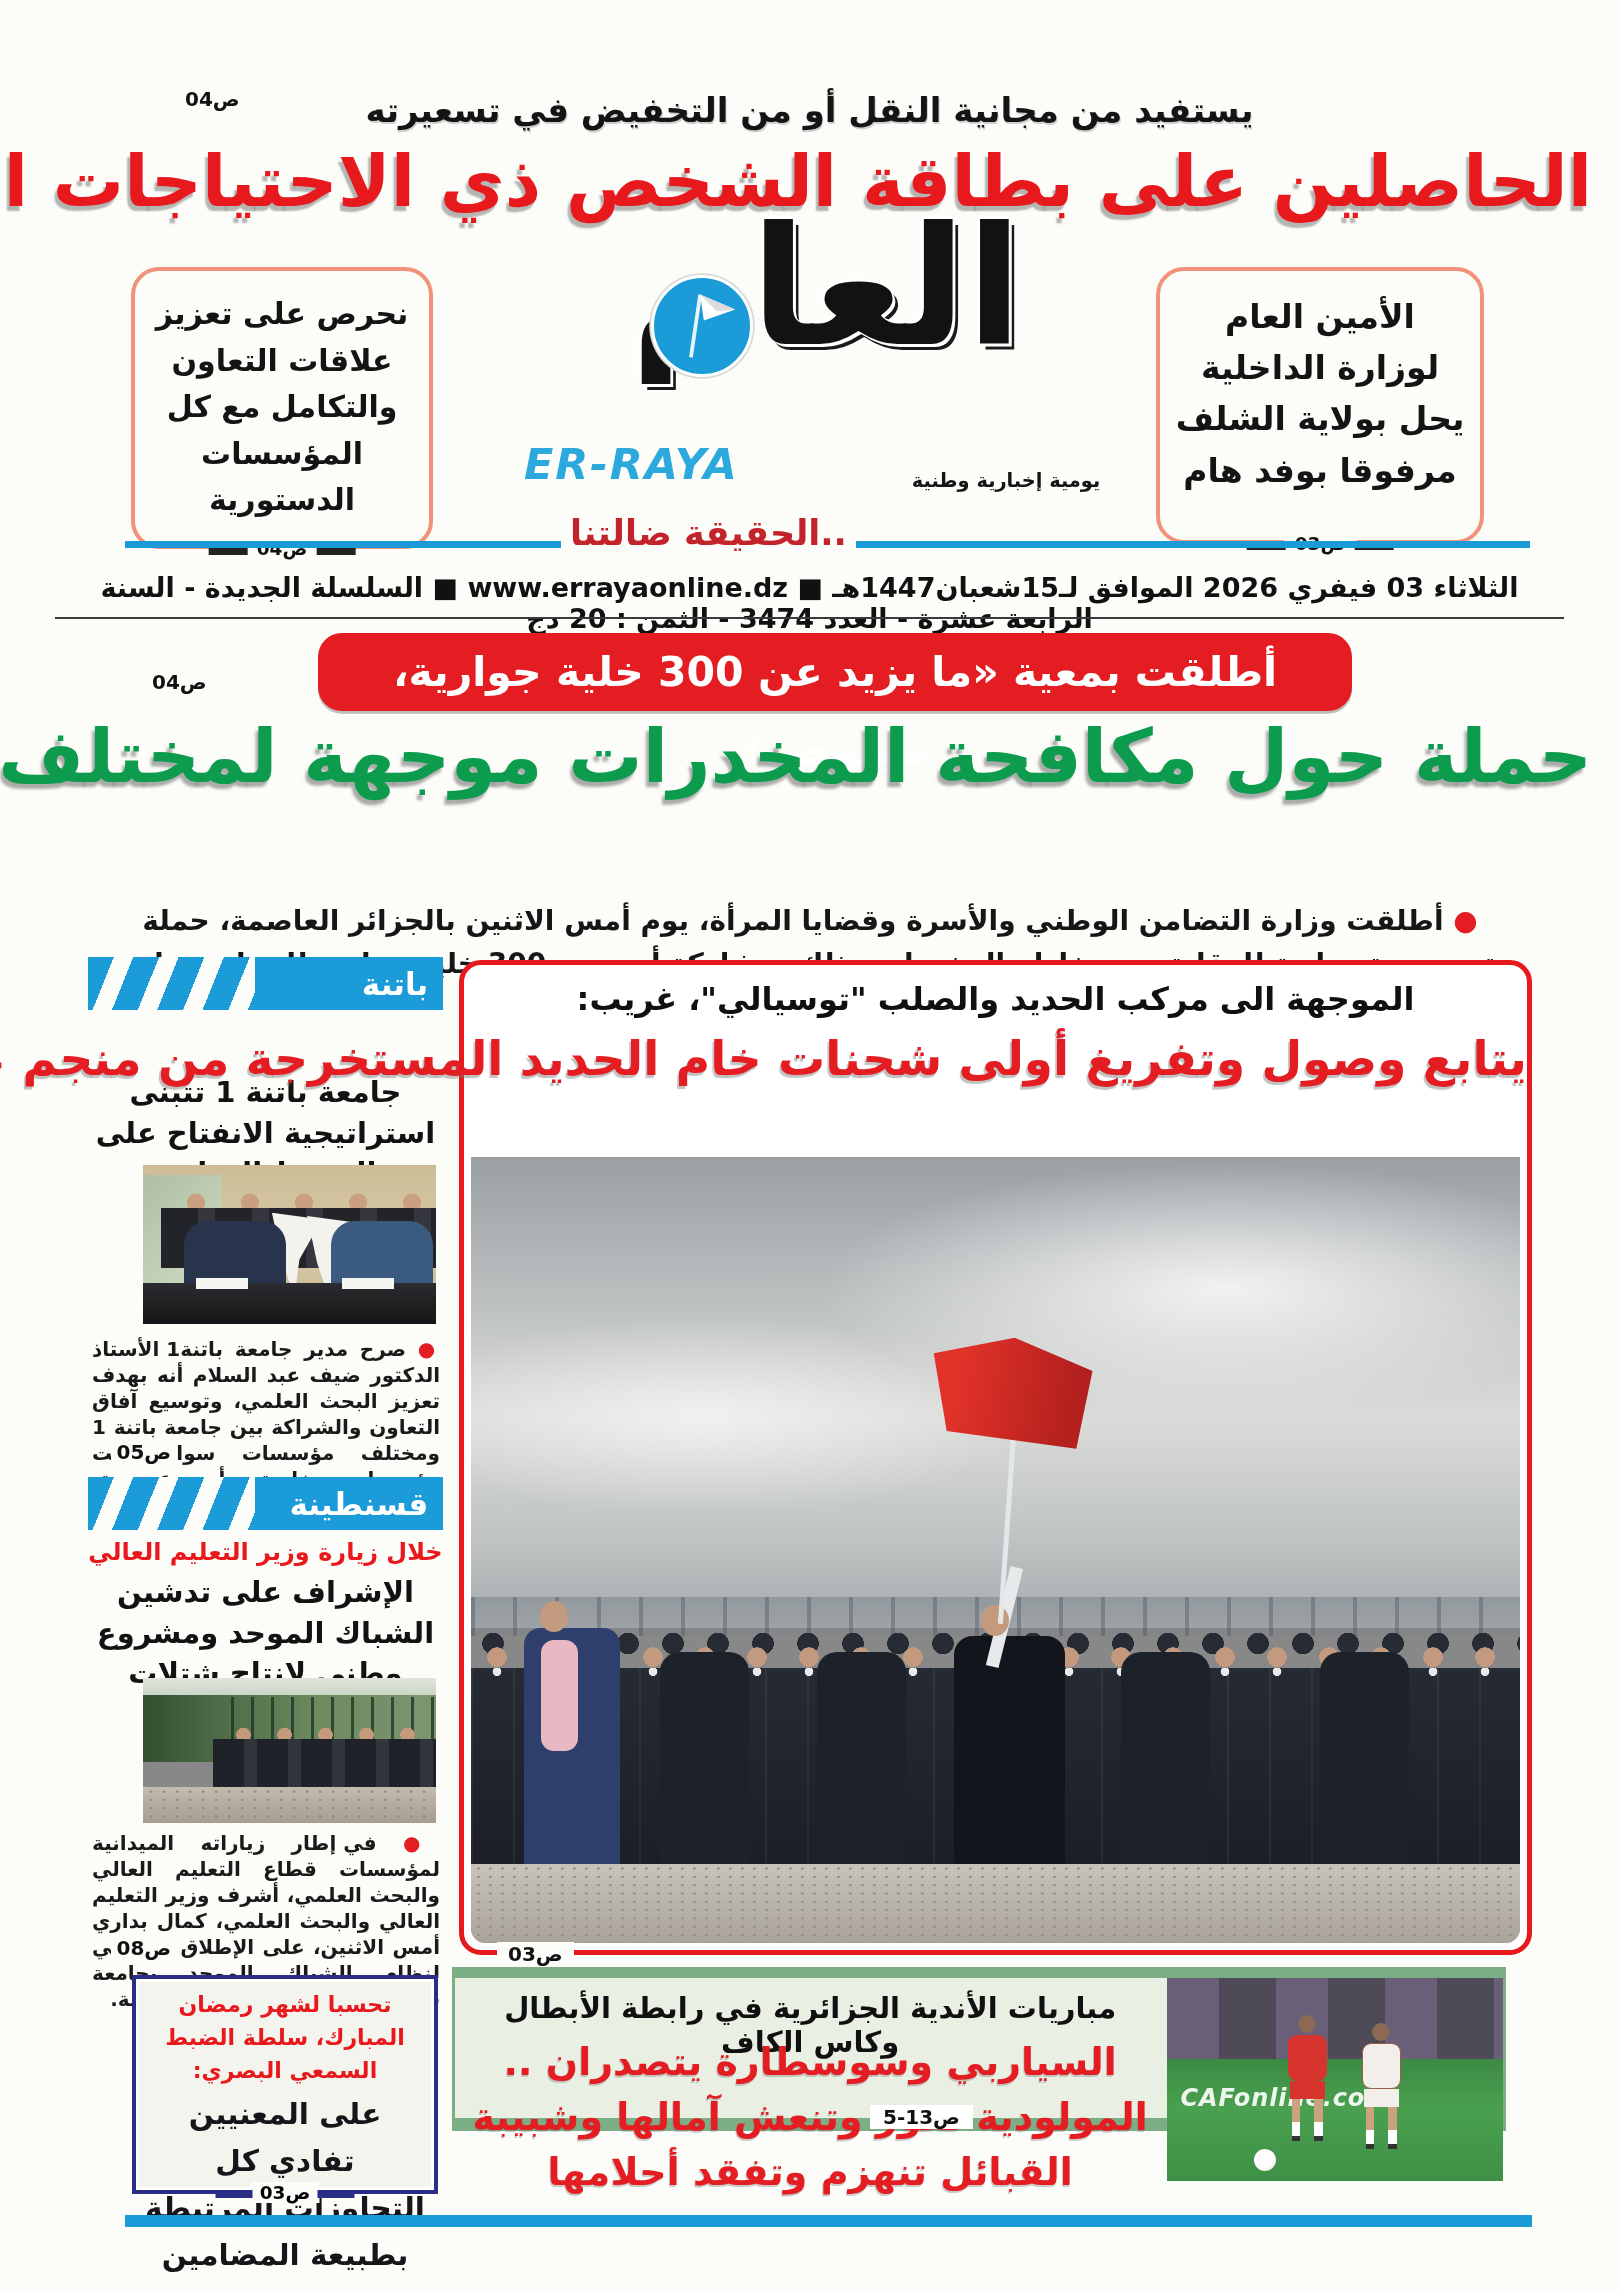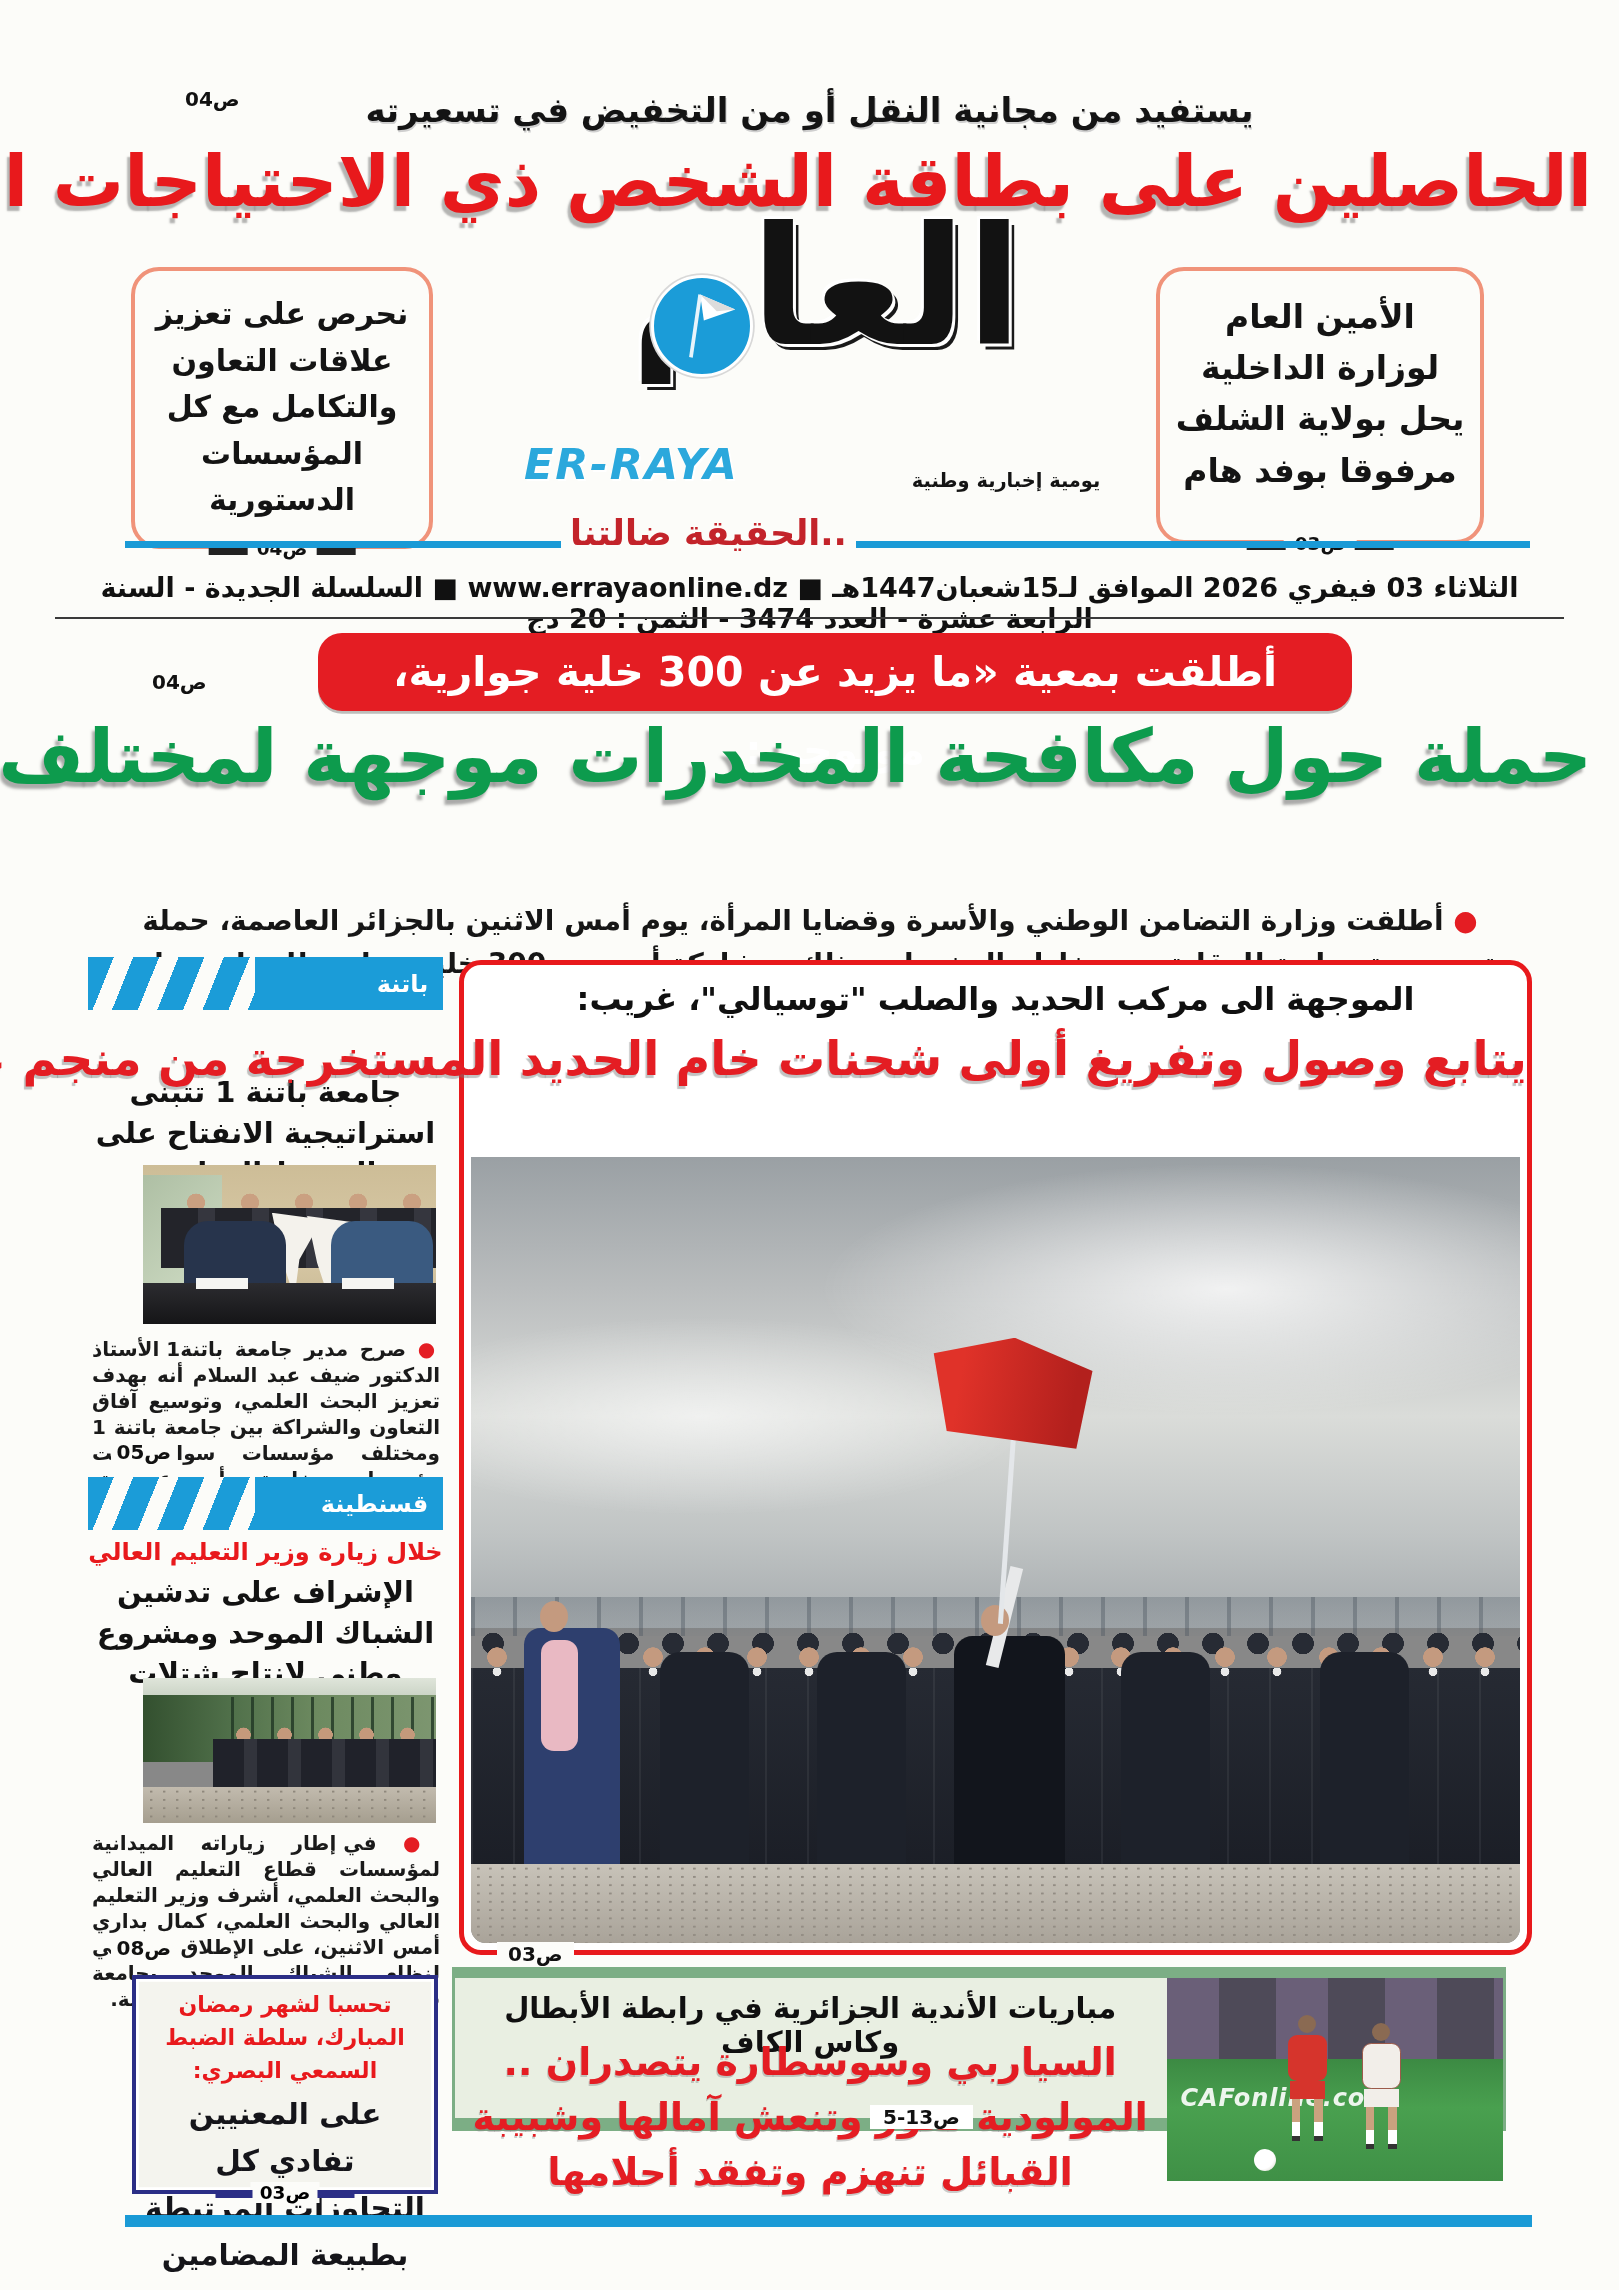--- a/index.html
+++ b/index.html
@@ -53,21 +53,21 @@
   .green-headline{left:28px;top:713px;width:1564px;font-size:74px;font-weight:900;color:#0d9b4d;
                   white-space:nowrap;text-shadow:-2.8px 4.6px 2.8px rgba(90,90,90,.5);}
   .lede{left:120px;top:871px;width:1380px;font-size:28px;font-weight:bold;color:#161616;line-height:1.55;}
   .bullet{color:#e41d23;}
 
   
   .section-bar{left:88px;width:355px;height:53px;background:#1b9cd8;overflow:hidden;}
   .section-bar .stripes{position:absolute;left:0;top:0;bottom:0;width:47%;
       background:repeating-linear-gradient(112deg,transparent 0 24px,#fcfcf9 24px 42px);}
   .section-bar .title{position:absolute;right:14.8px;top:50%;transform:translateY(-50%);
-      font-size:24px;font-weight:bold;color:#fff;}
+      font-size:31px;font-weight:bold;color:#fff;}
   .col-kick{left:88px;width:355px;font-size:24px;font-weight:bold;color:#e8191c;line-height:1.45;}
   .col-head{left:88px;width:355px;font-size:29px;font-weight:bold;color:#121212;line-height:1.4;}
   .col-body{left:92px;width:348px;font-size:20px;font-weight:bold;color:#1a1a1a;line-height:1.3;text-align:justify;}
   .col-pageref{font-size:20px;font-weight:bold;color:#111;background:#fcfcf9;padding:0 5.5px;}
 
   
   .photo{overflow:hidden;background:#888;}
 
   
   .bt-wall{position:absolute;inset:0;background:linear-gradient(180deg,#cdbd97 0%,#d8c9a6 55%,#c4b48f 100%);}

